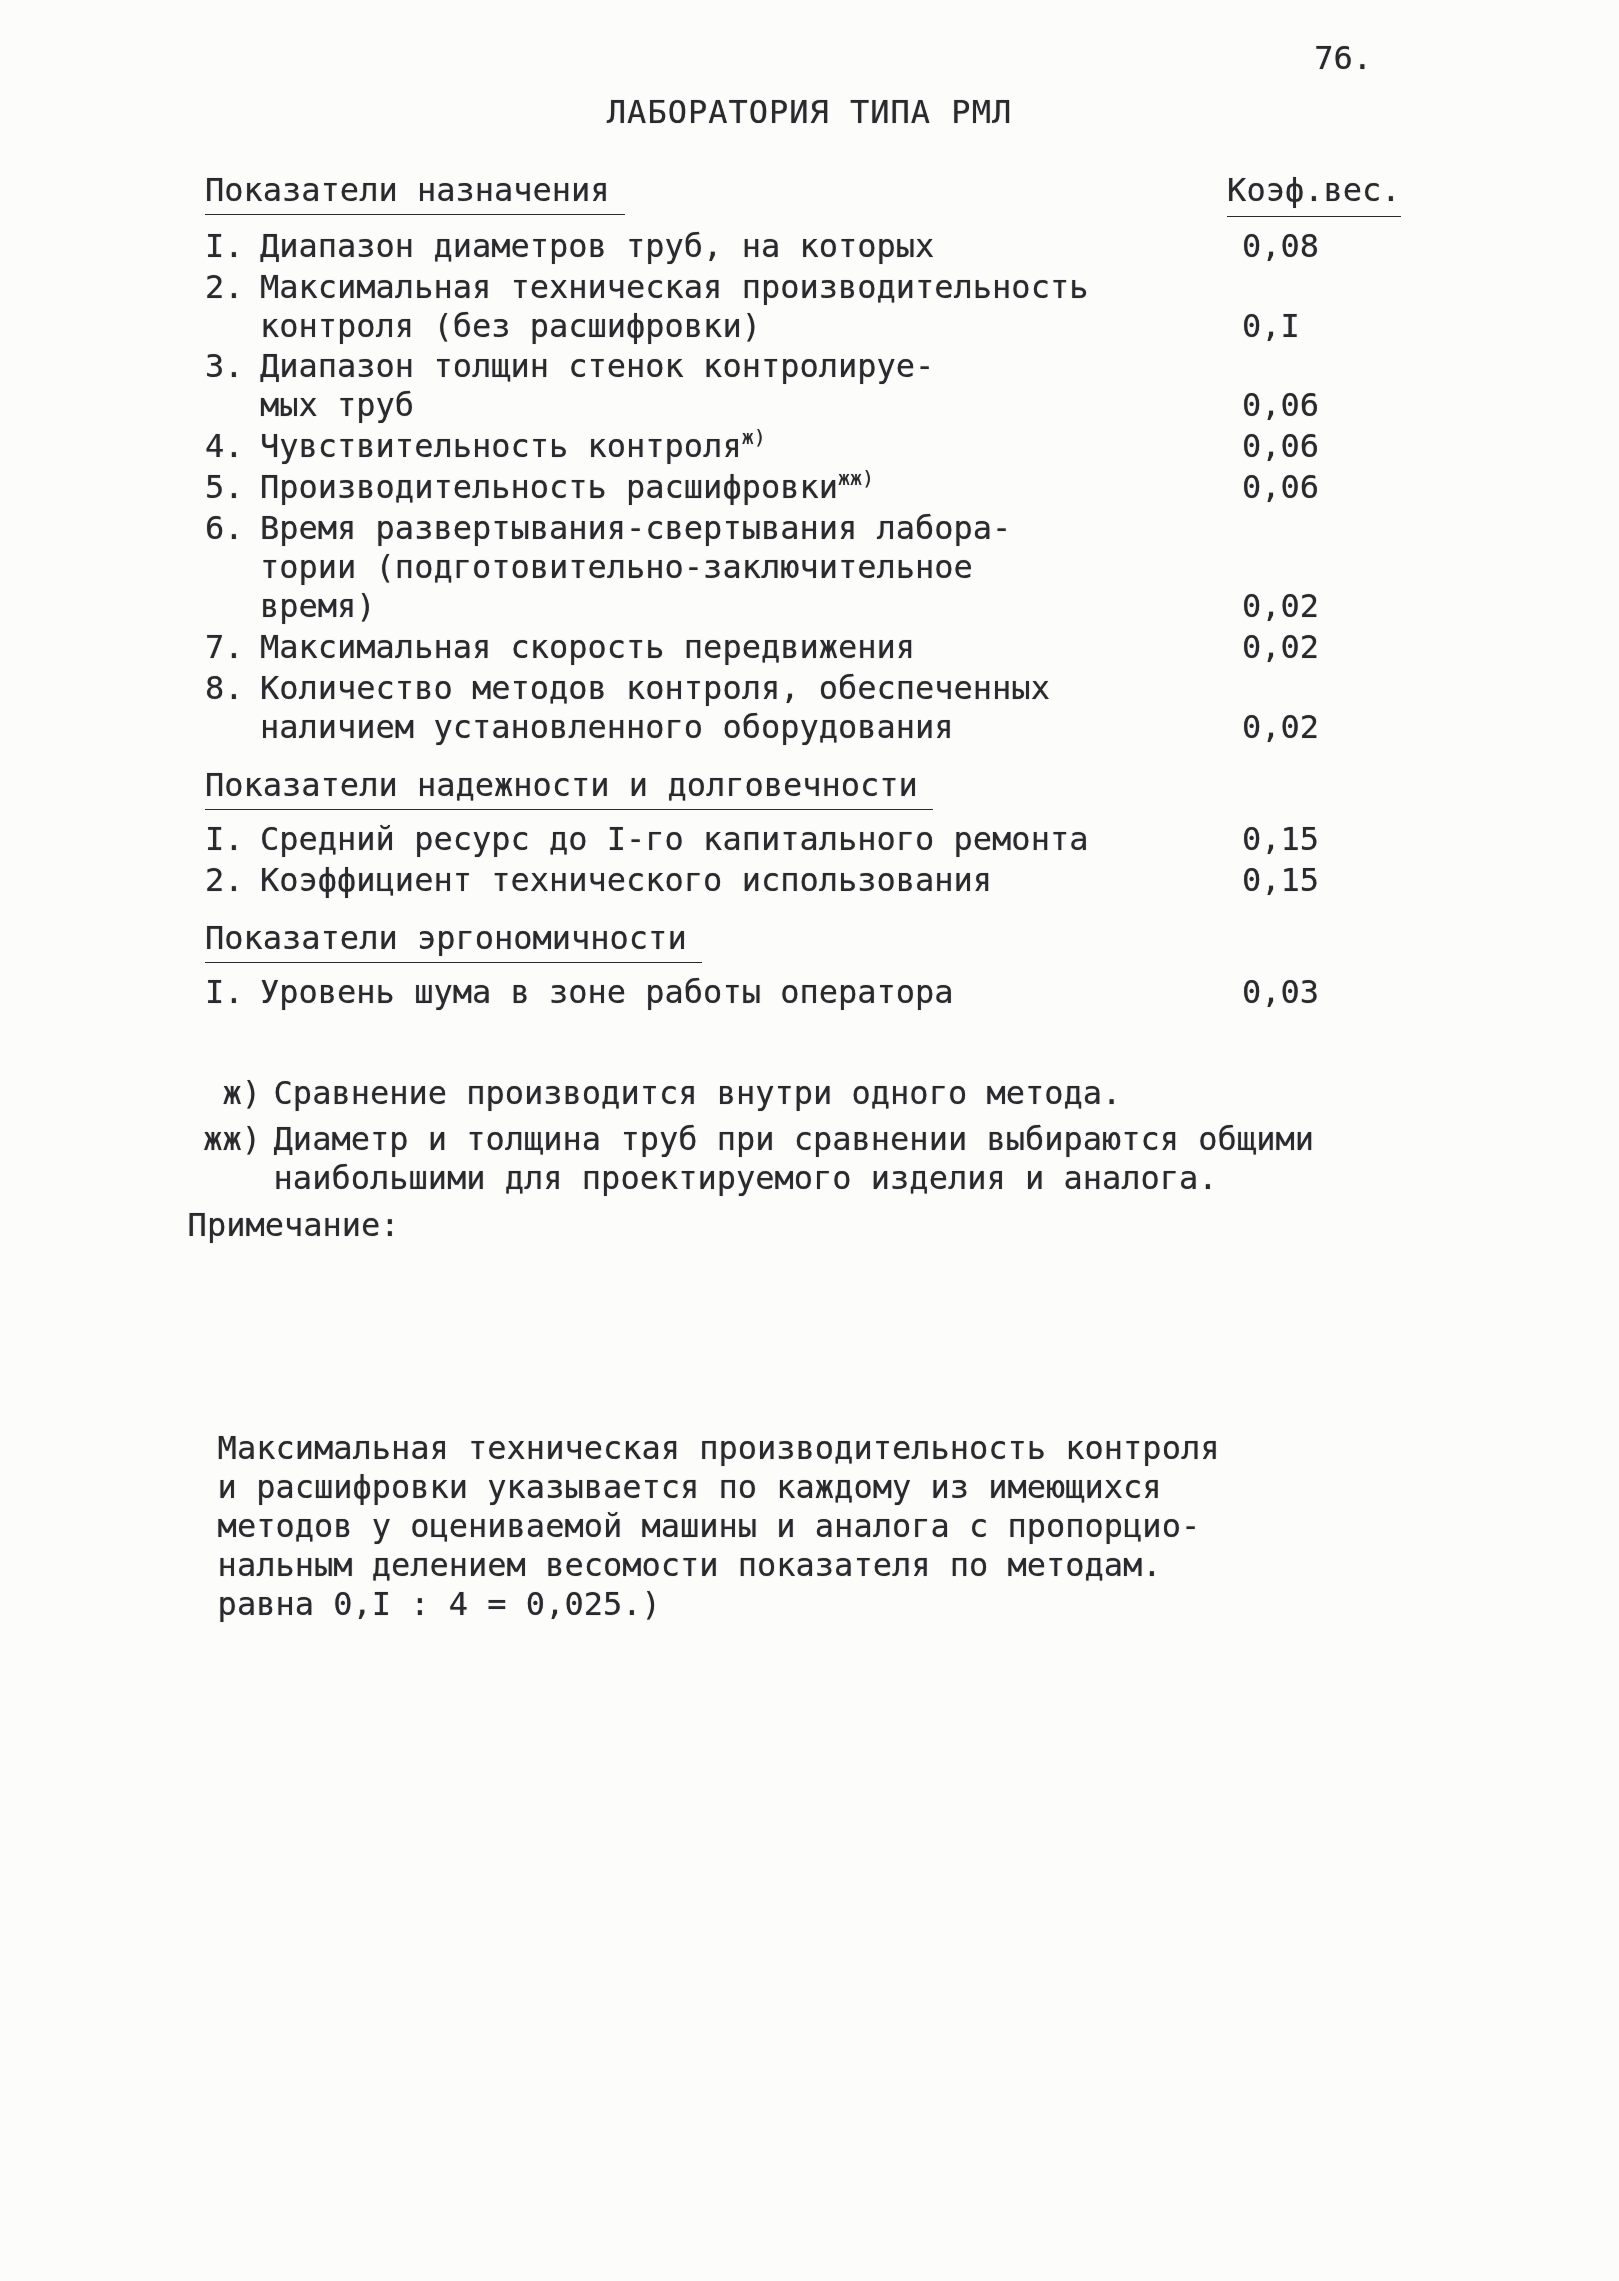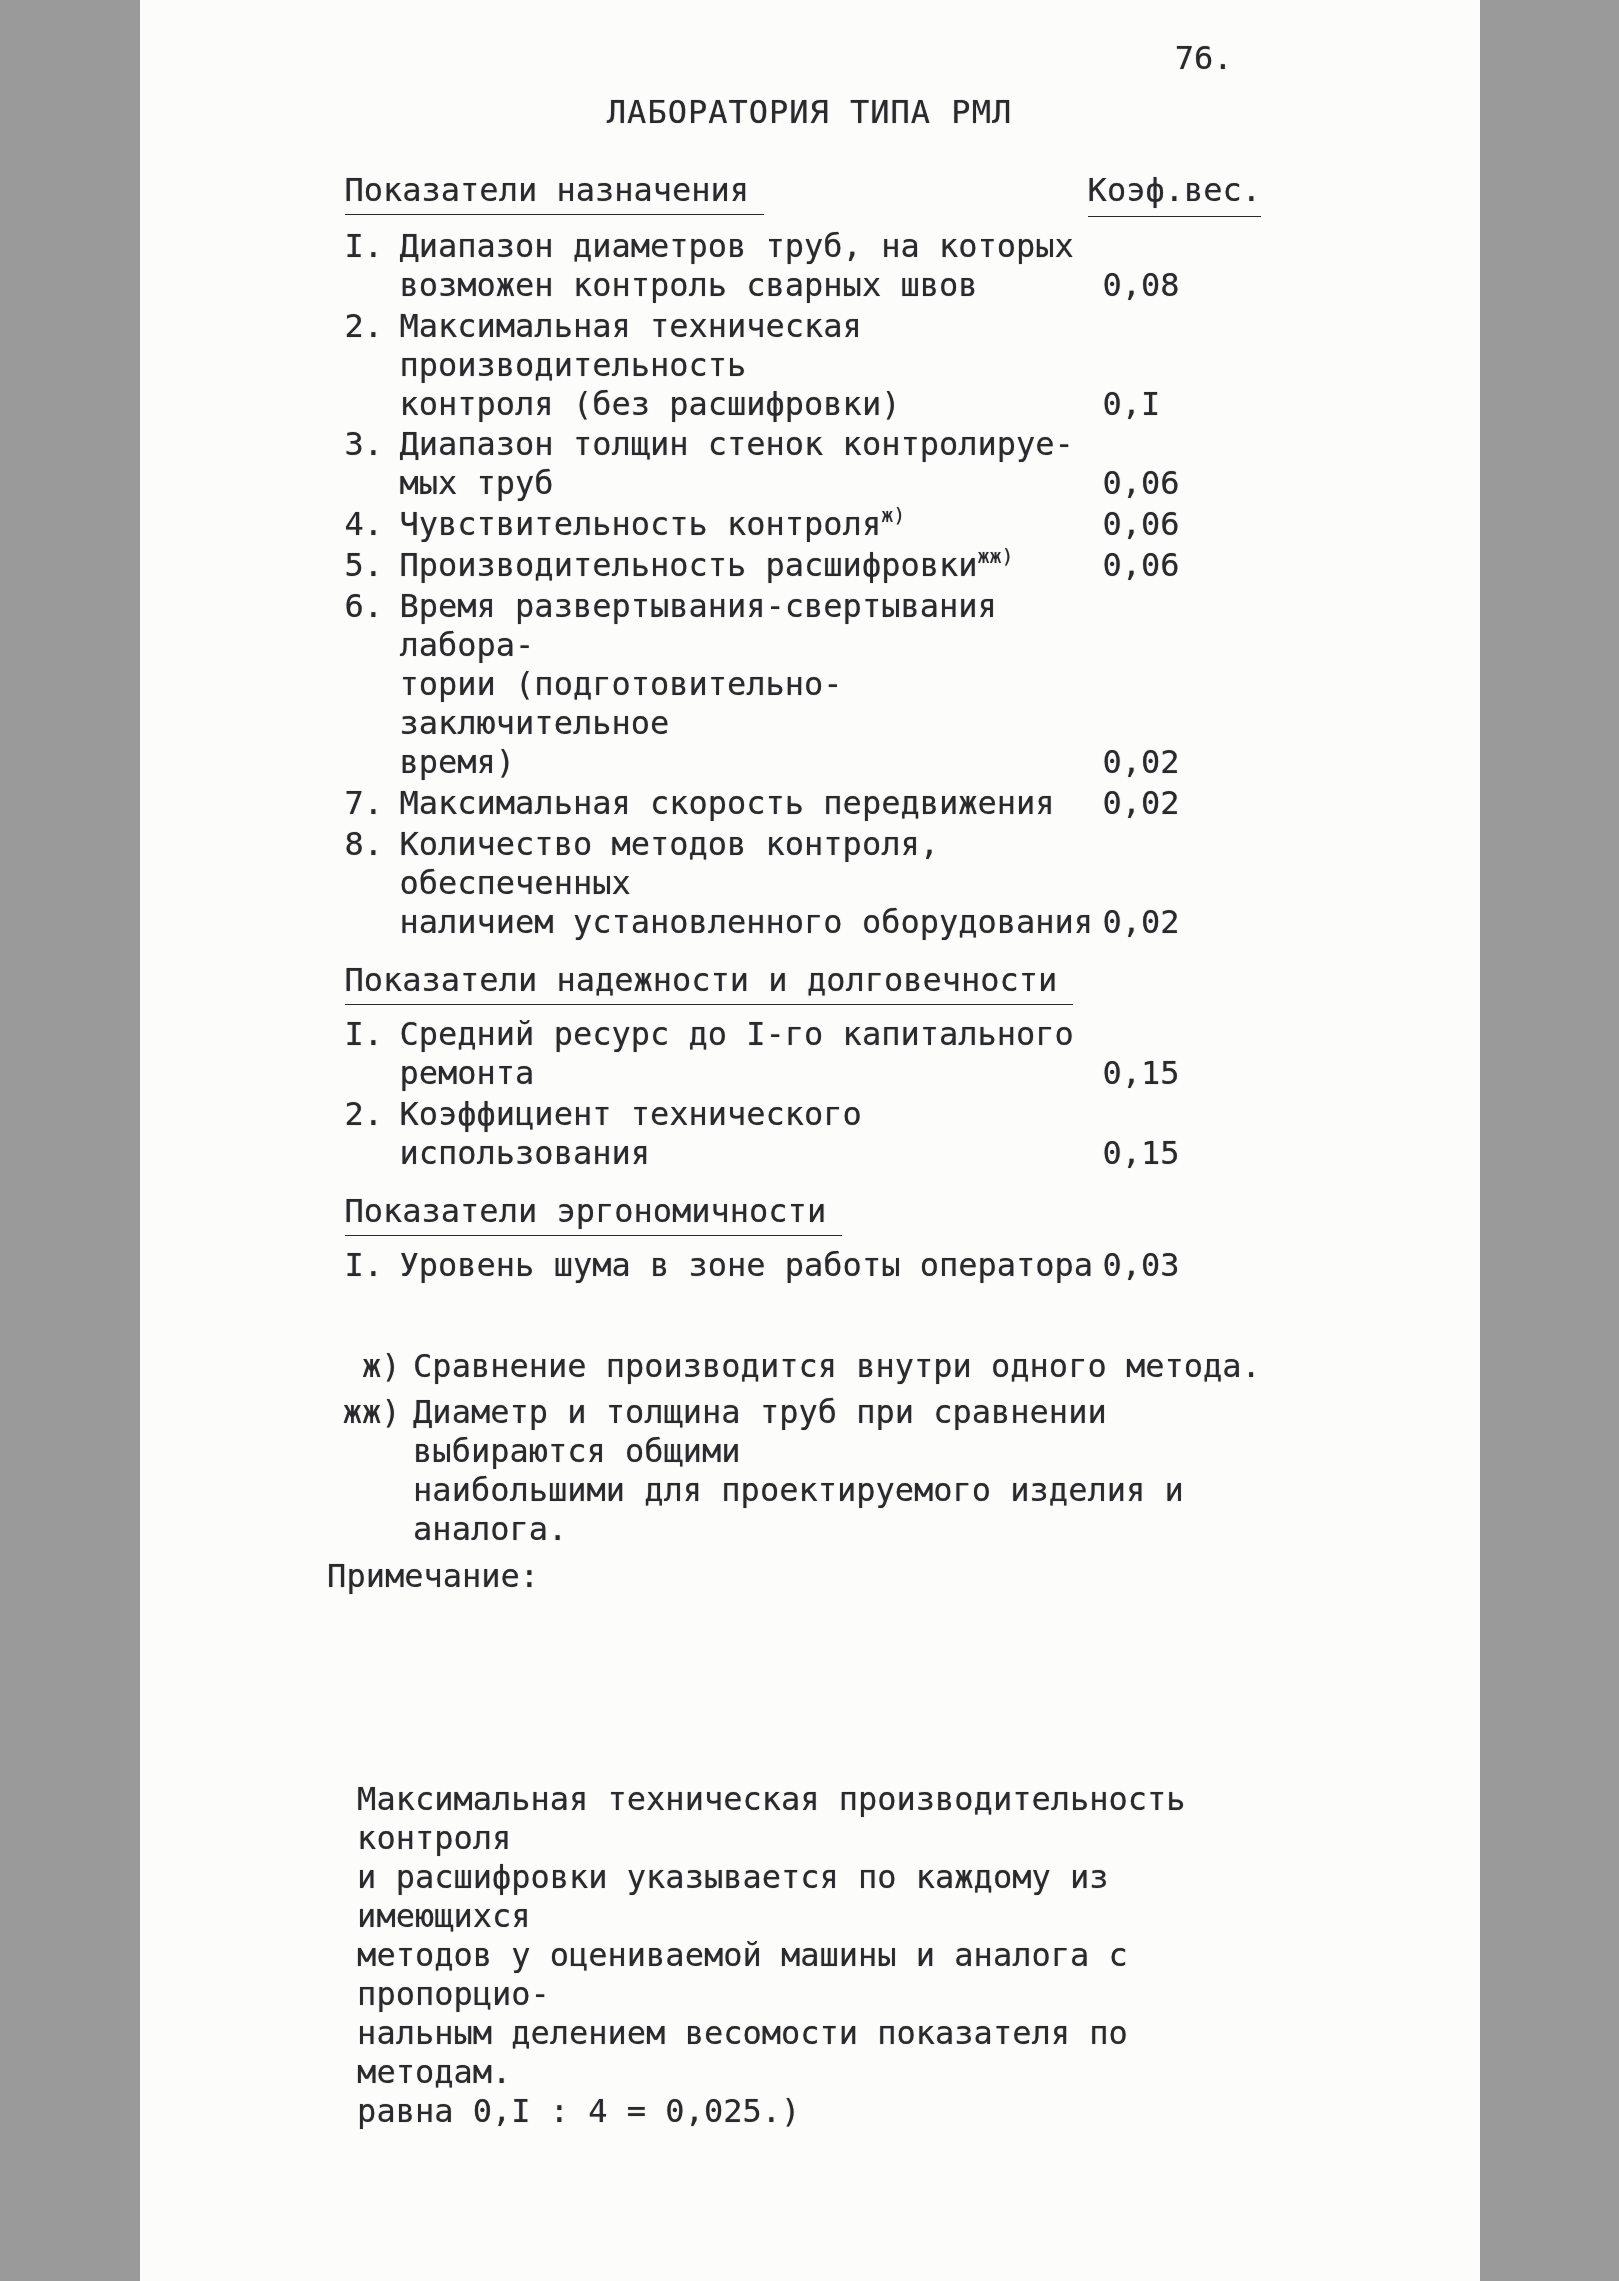--- a/index.html
+++ b/index.html
@@ -2,21 +2,21 @@
 <html><head>
 <meta charset="utf-8">
 <style>
   html, body {
     margin: 0;
     padding: 0;
     background: #9a9a9a;
   }
   .page {
     position: relative;
-    width: 1340px;
+    width: 1619px;
     height: 2282px;
     margin: 0 auto;
     background: #fcfcfa;
     box-sizing: border-box;
     padding: 35px 205px 0 205px;
     font-family: "DejaVu Sans Mono", "Liberation Mono", monospace;
     font-size: 32px;
     line-height: 39px;
     color: #2a292e;
     text-shadow: 0 0 1px rgba(42, 41, 46, 0.55);
@@ -98,21 +98,20 @@
   <section class="section">
     <div class="section-header">
       <span class="heading">Показатели назначения</span>
       <span class="coef-header">Коэф.вес.</span>
     </div>
     <div class="section-items">
   <div class="item">
     <span class="item-num">I.</span>
     <span class="item-text">
               <div>Диапазон диаметров труб, на которых</div>
-              <div>возможен контроль сварных швов</div>
             </span>
     <span class="item-coef">0,08</span>
   </div>
 
   <div class="item">
     <span class="item-num">2.</span>
     <span class="item-text">
               <div>Максимальная техническая производительность</div>
               <div>контроля (без расшифровки)</div>
             </span>

